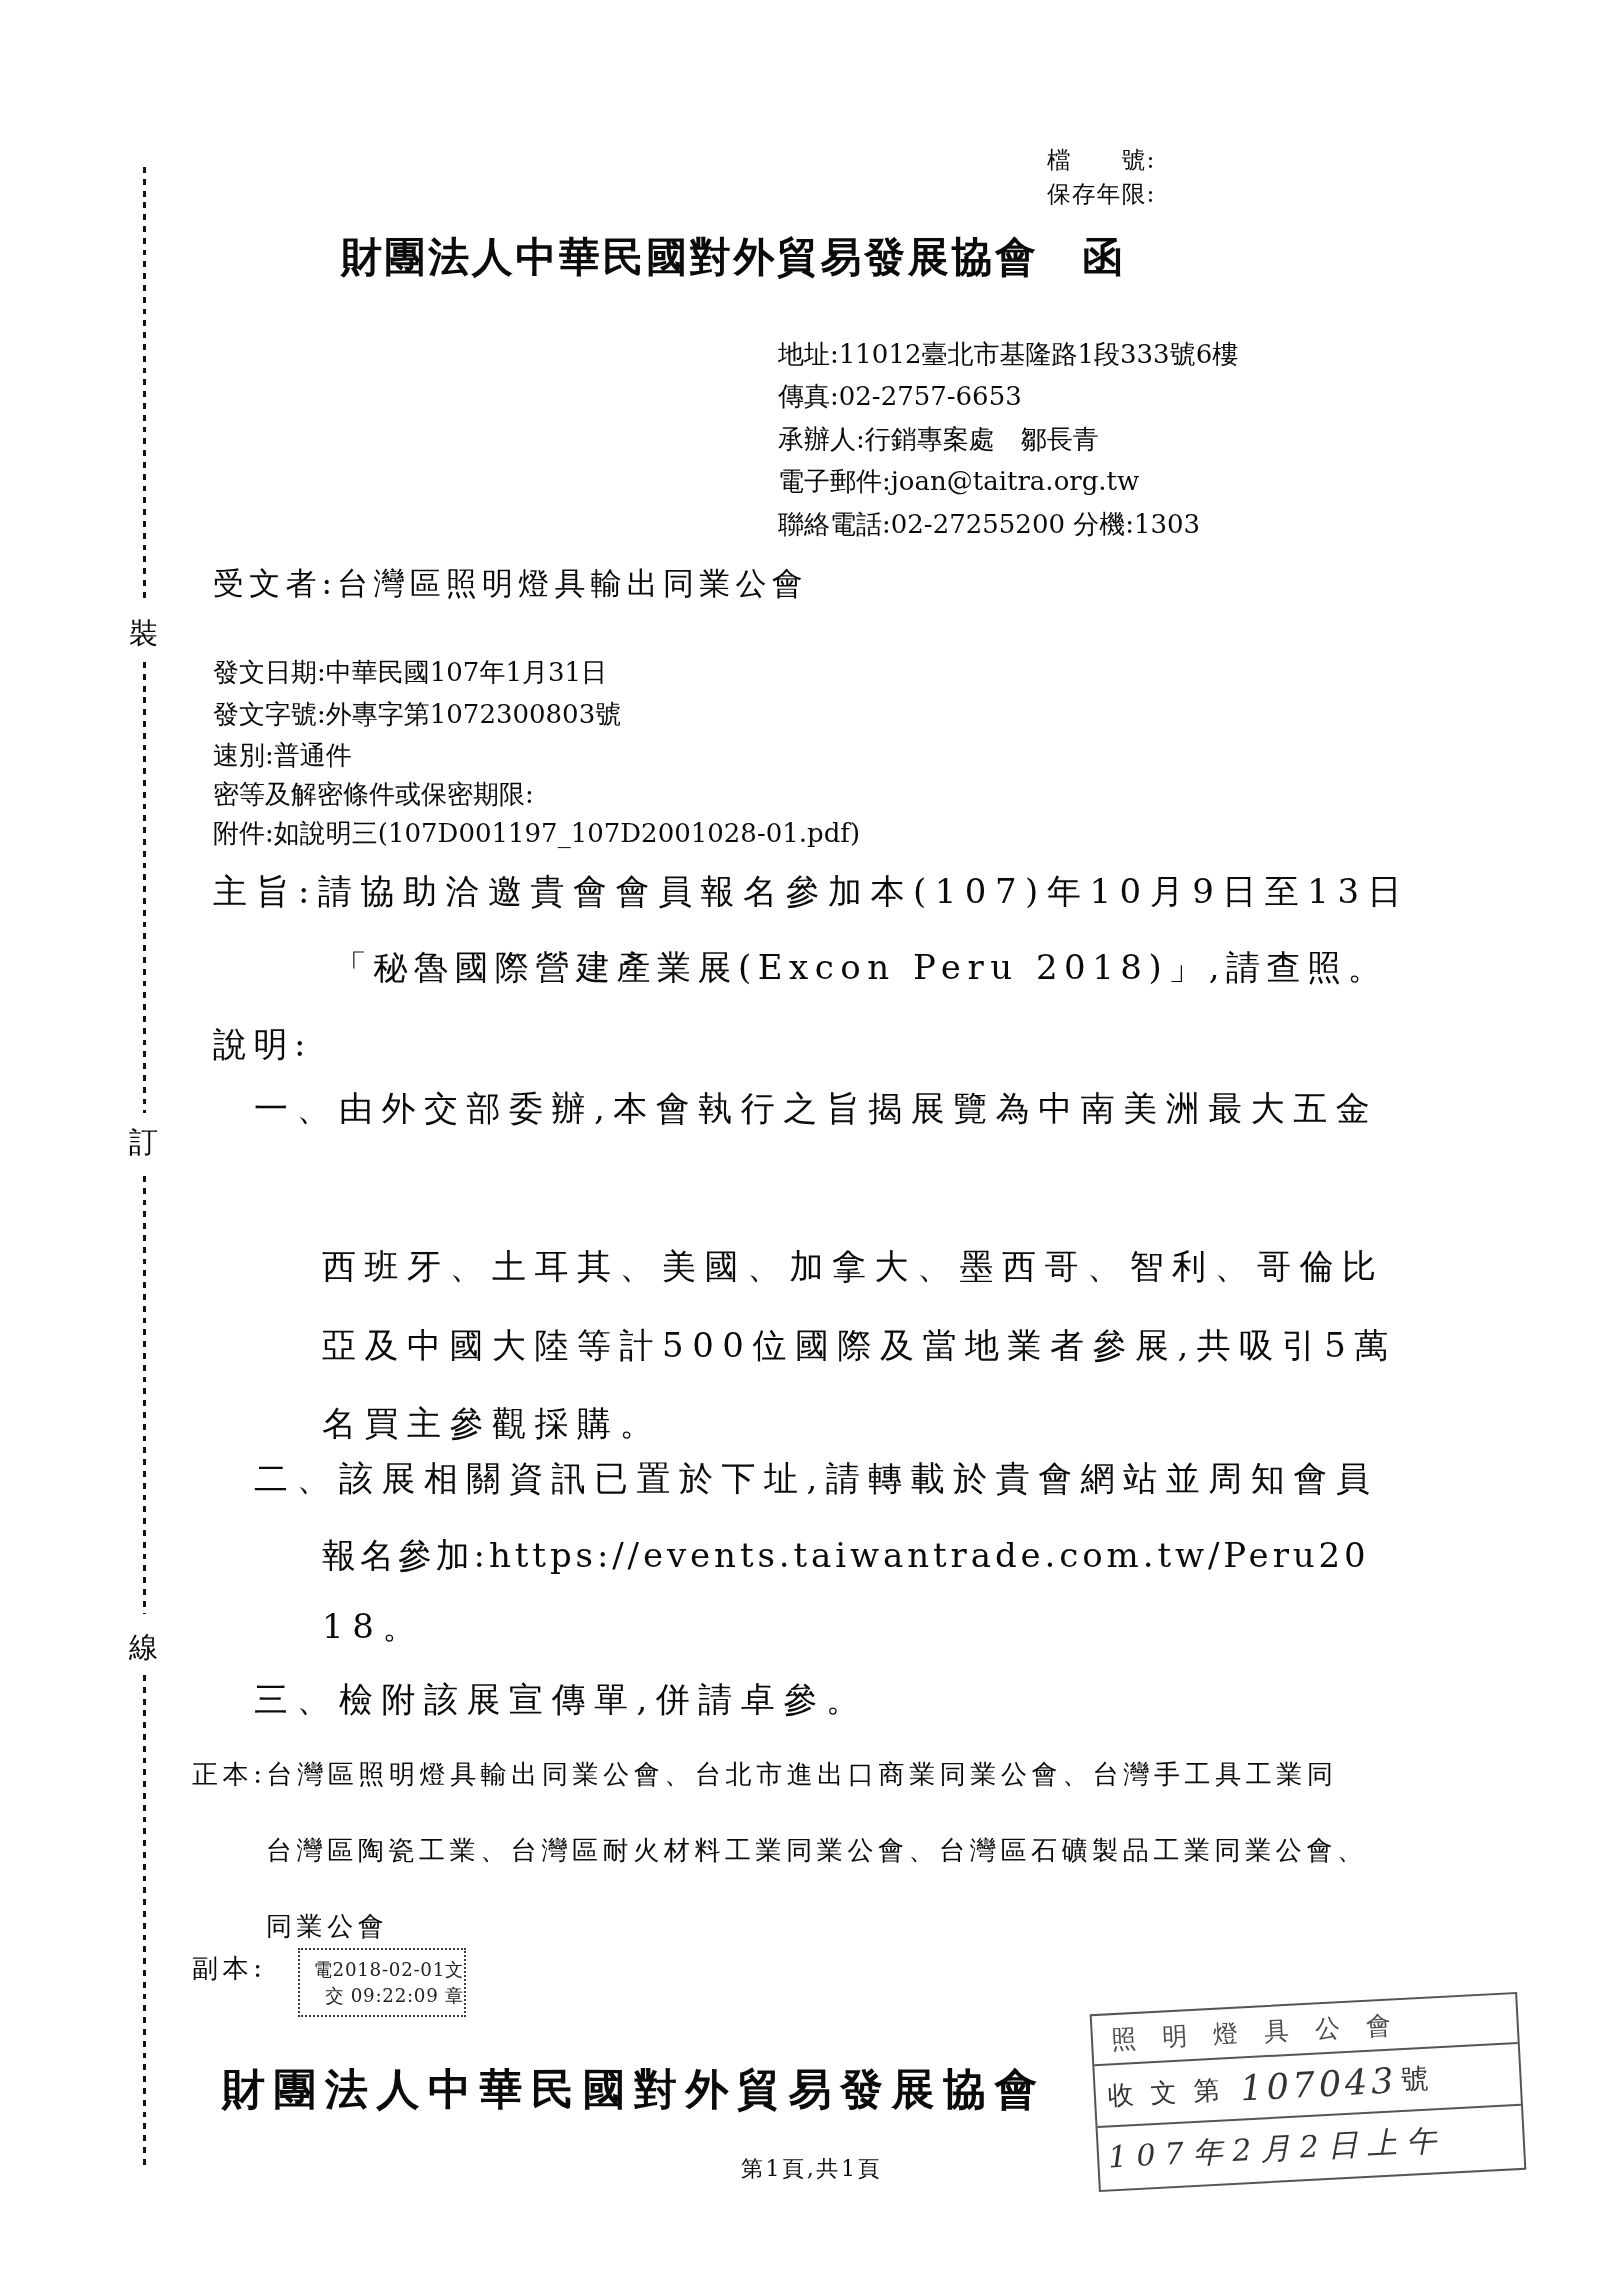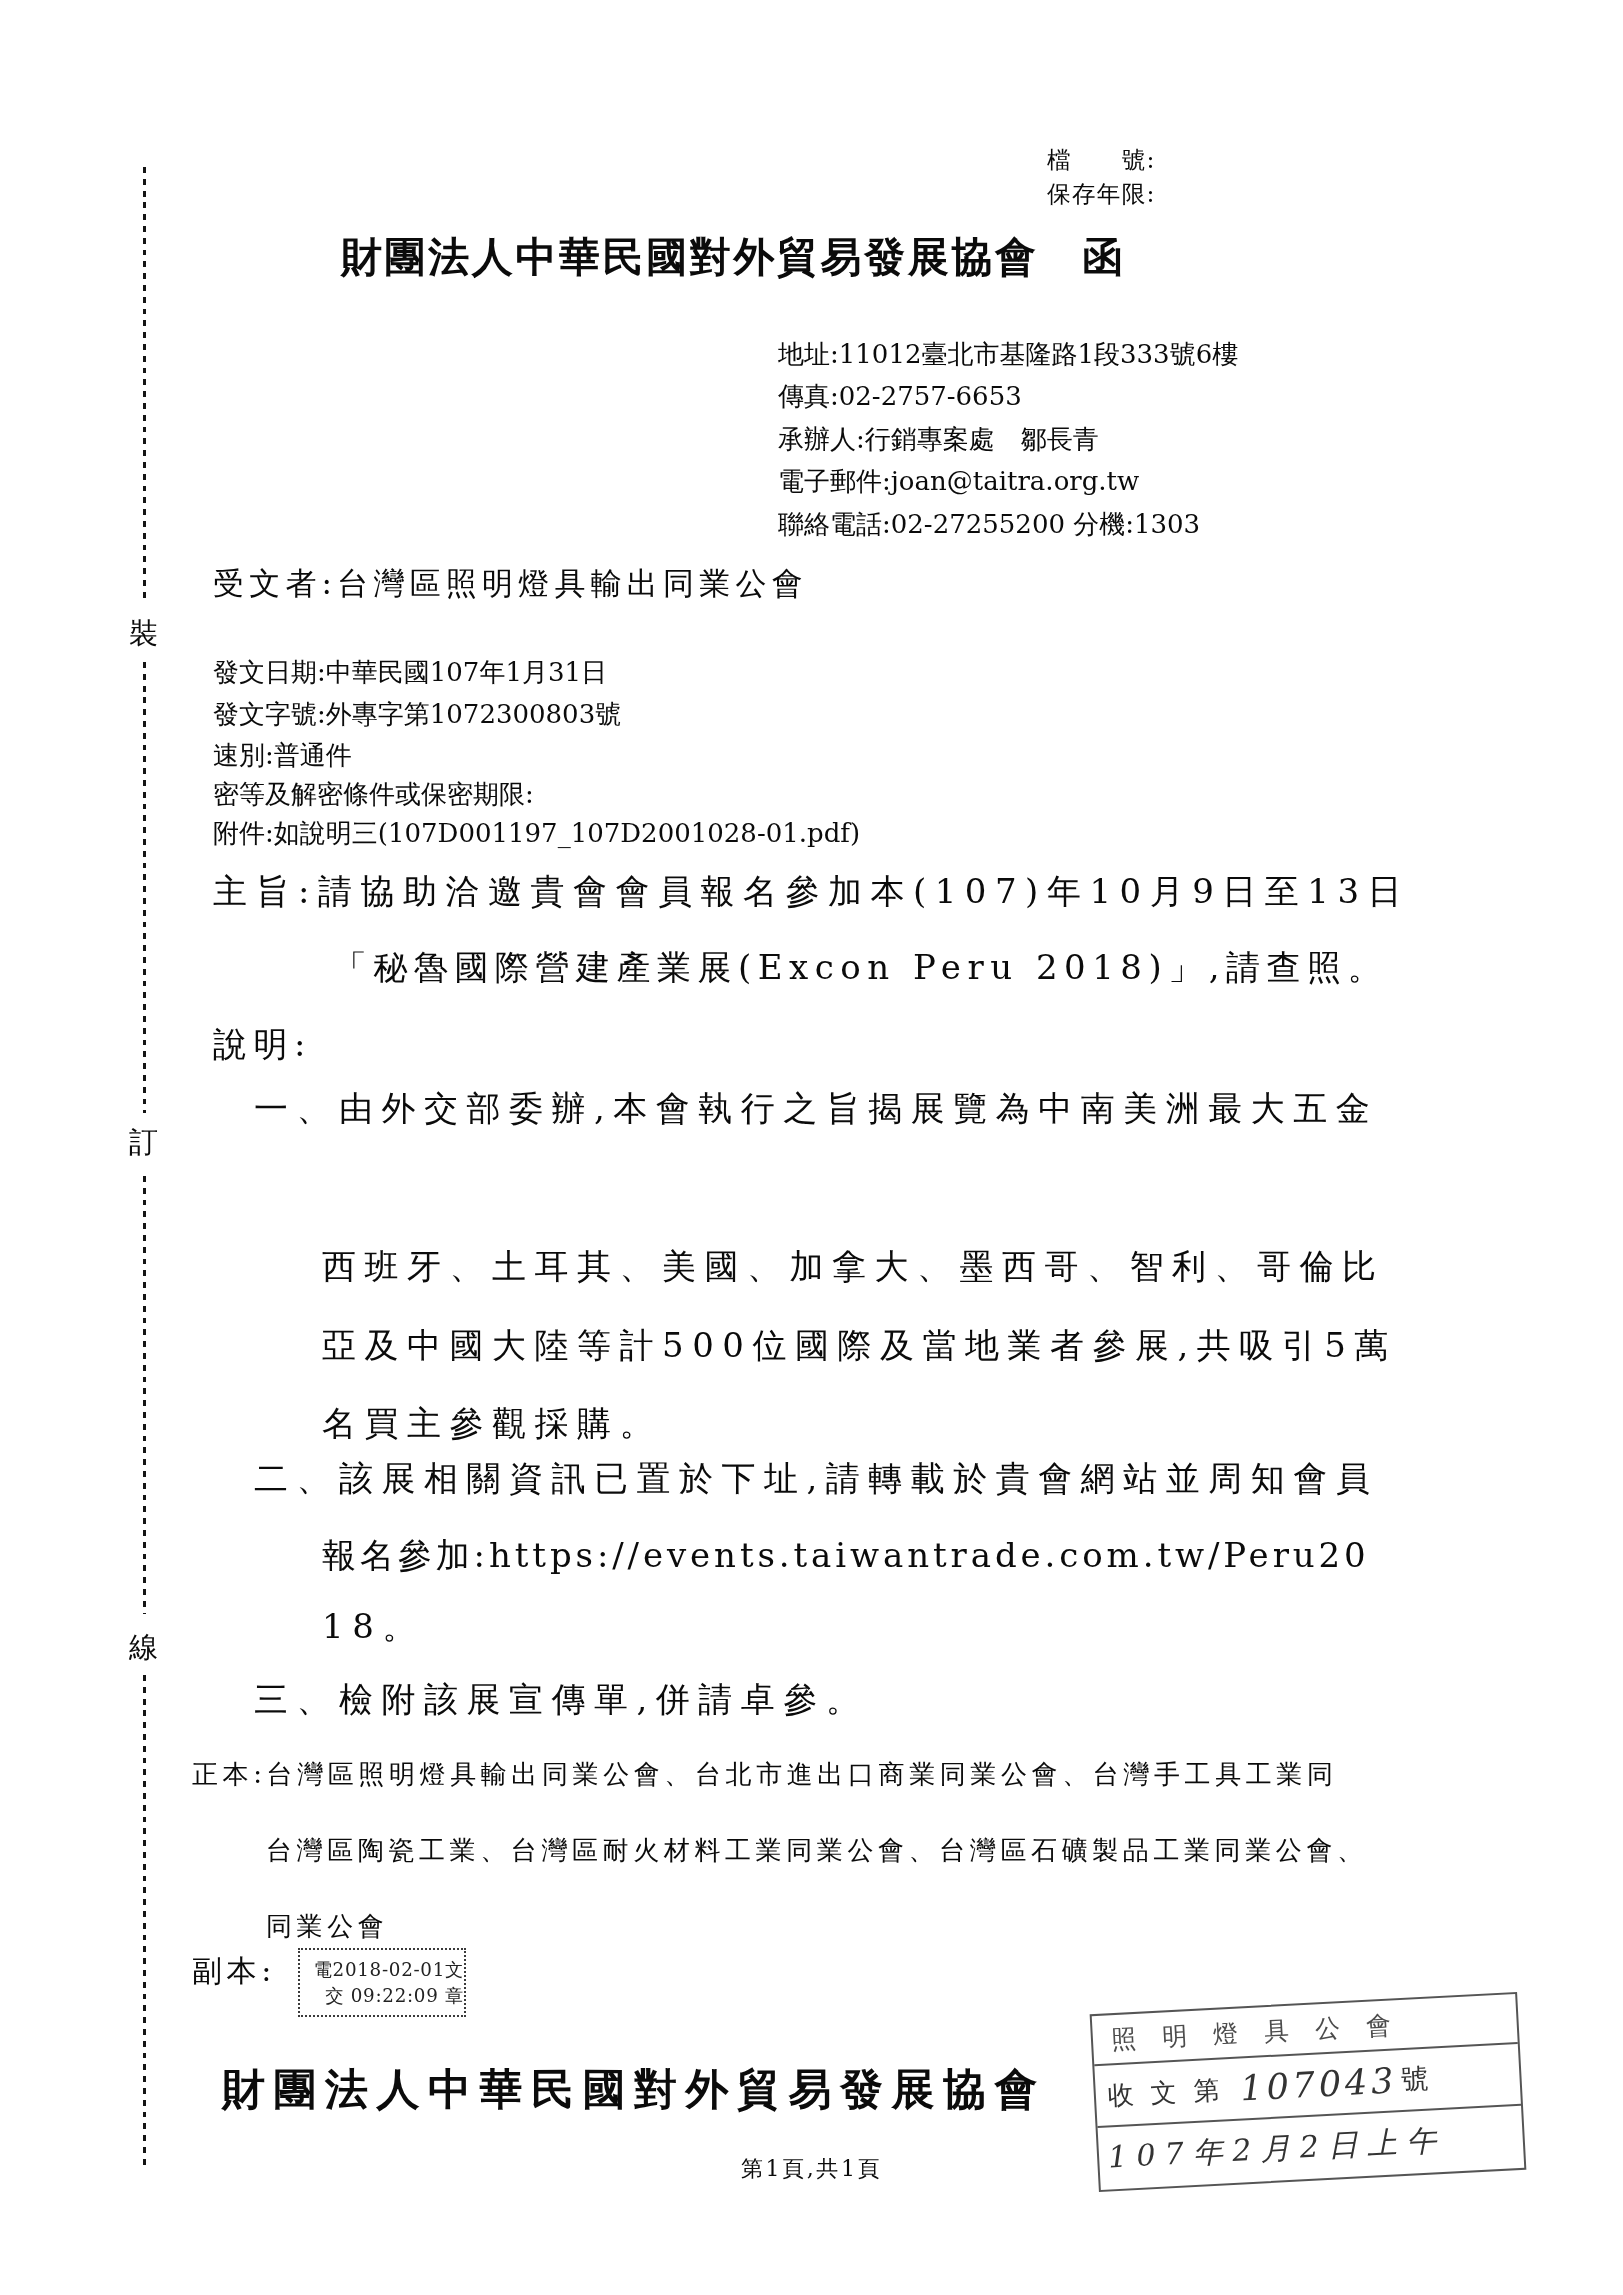--- a/index.html
+++ b/index.html
@@ -48,21 +48,21 @@
   .i2c{left:322px;top:1604px}
   .i3a{left:254px;top:1677px}
 
   
   .dist{font-size:26px;letter-spacing:4.6px;}
   .d1{left:192px;top:1757px}
   .d2{left:266px;top:1795px}
   .d3{left:266px;top:1833px}
   .d4{left:266px;top:1871px}
   .d5{left:266px;top:1909px}
-  .copy-label{left:192px;top:1951px;font-size:30px;letter-spacing:4.6px;}
+  .copy-label{left:192px;top:1951px;font-size:26px;letter-spacing:4.6px;}
 
   
   .delivery-stamp{
     left:298px;top:1948px;width:164px;height:65px;
     border:2px dotted #3a3a3a;
     display:flex;flex-direction:column;justify-content:center;align-items:flex-end;
     color:#222;
   }
   .delivery-stamp .dl{font-size:18.3px;line-height:26px;letter-spacing:0.7px;white-space:nowrap;}
 

